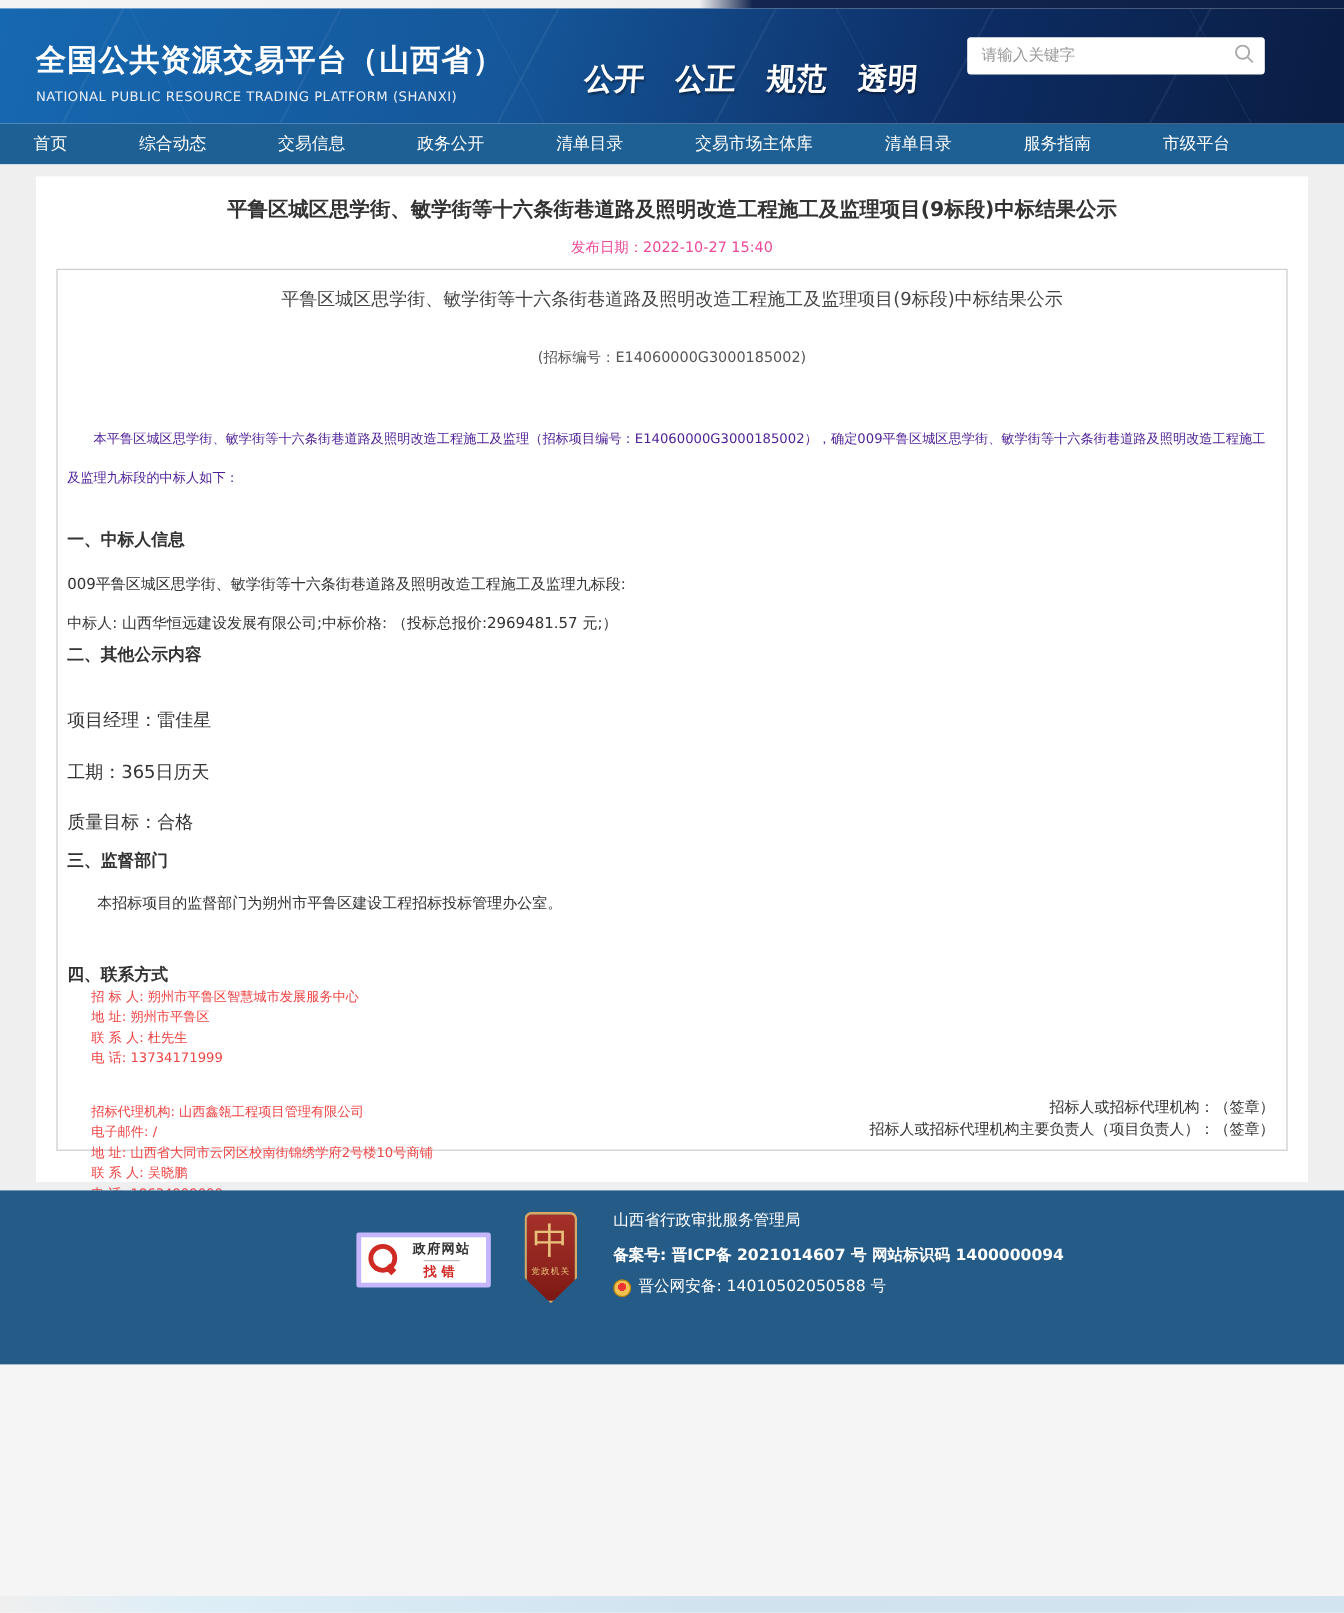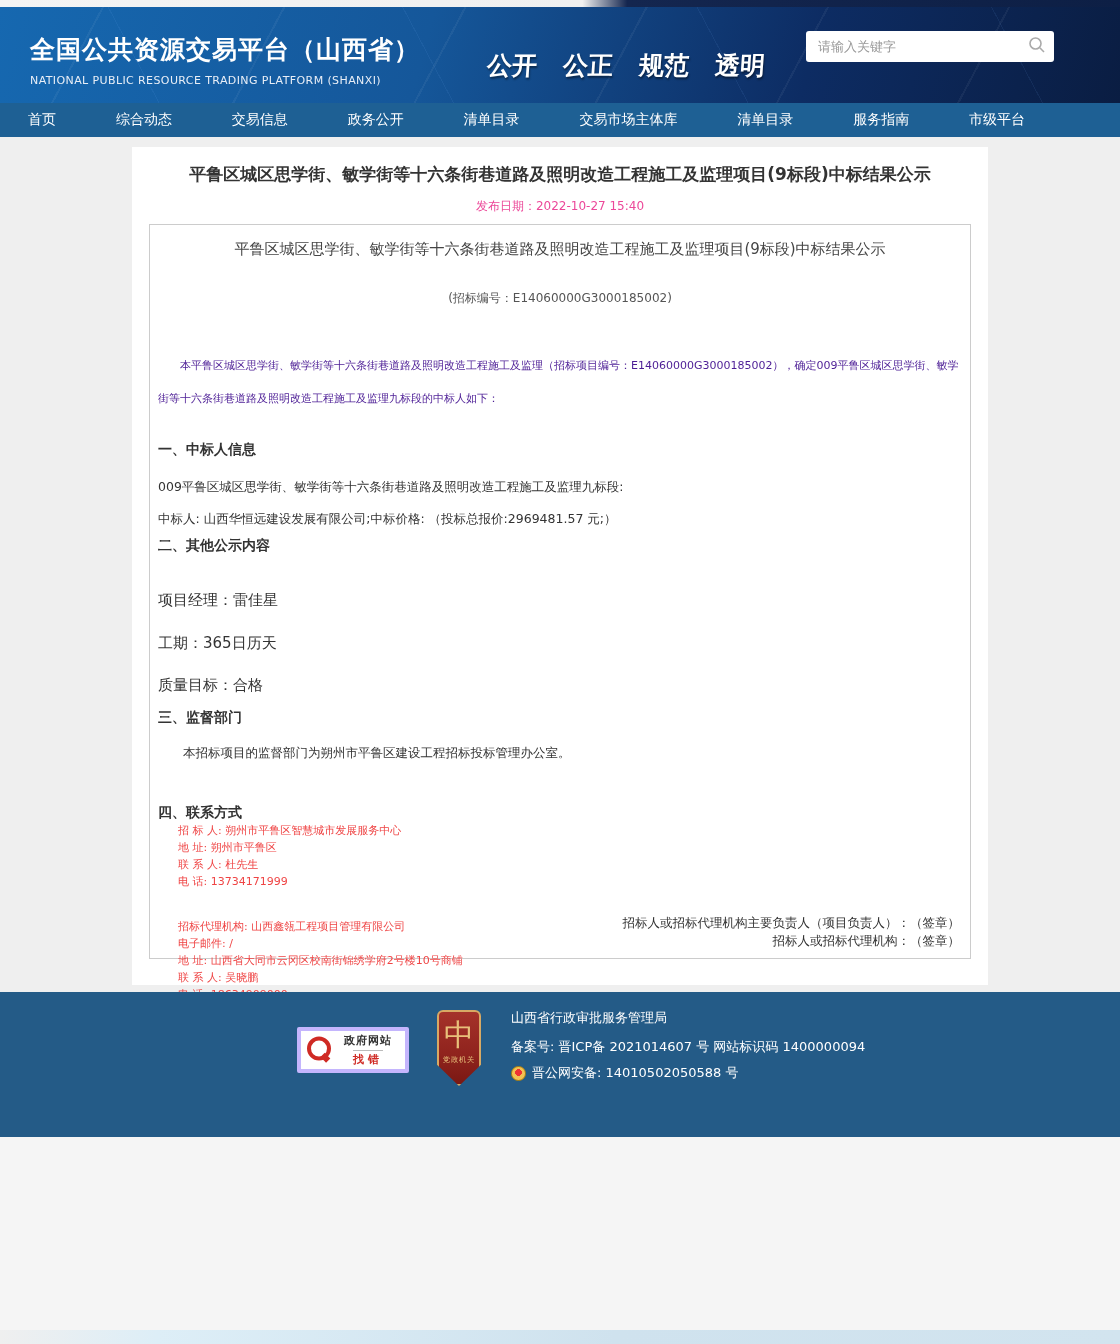--- a/index.html
+++ b/index.html
@@ -38,21 +38,21 @@
   .search-input::placeholder { color:#999; }
   .search-btn { width:34px; height:31px; display:flex; align-items:center; justify-content:center; cursor:pointer; background:none; border:none; }
 
   
   .nav { height:34px; background:#1e6094; display:flex; align-items:center;
     justify-content:space-between; padding:0 95px 0 28px; }
   .nav-item { color:#fff; font-size:14px; cursor:pointer; white-space:nowrap; }
 
   
   .main-bg { background:#efefef; padding:10px 0 7px; }
-  .card { width:856px; margin:0 auto; background:#fff; padding:16px 0 26px; }
+  .card { width:1060px; margin:0 auto; background:#fff; padding:16px 0 26px; }
   .page-title { text-align:center; font-size:17px; font-weight:bold; color:#333; padding:0 40px; }
   .pub-date { text-align:center; font-size:12px; color:#ec4899; margin-top:12px; }
 
   .doc-box { margin:9px 17px 0; border:1px solid #ccc; position:relative; height:735px; padding-top:10px; }
   .doc-title { text-align:center; font-size:15px; color:#444; padding:0 60px; margin-top:5px; }
   .doc-no { text-align:center; font-size:12px; color:#555; margin-top:31px; }
   .intro { margin:42px 8px 0; font-size:11px; color:#4c1d95; line-height:33px; text-indent:2em; }
 
   .sec-h { font-size:14px; font-weight:bold; color:#333; padding-left:8px; }
   .h1x { margin-top:26px; }
@@ -87,21 +87,21 @@
   .badge-shield { width:44px; height:76px; margin-left:28px; cursor:pointer; position:relative;
     background:linear-gradient(180deg,#a5322a 0%,#8f231d 60%,#7a1813 100%);
     border:2px solid #d8a964; border-radius:6px 6px 20px 20px;
     clip-path:polygon(0 0,100% 0,100% 72%,50% 100%,0 72%);
     display:flex; flex-direction:column; align-items:center; }
   .shield-glyph { color:#e8c07a; font-size:30px; font-family:"DejaVu Serif","Liberation Serif",serif; margin-top:8px; line-height:30px; }
   .shield-label { color:#e8c07a; font-size:8px; margin-top:4px; letter-spacing:1px; white-space:nowrap; transform:scale(0.9); }
 
   .footer-text { margin-left:30px; font-size:13px; }
   .ft-line { line-height:16px; }
-  .ft2 { margin-top:13px; }
+  .ft2 { margin-top:13px;font-weight:bold; }
   .ft3 { margin-top:10px; display:flex; align-items:center; }
   .police-icon { width:15px; height:15px; border-radius:50%; margin-right:6px; flex:0 0 15px;
     background:radial-gradient(circle at 50% 42%, #e33 0 34%, #f3c152 35% 70%, #d99a2b 100%);
     border:1px solid #b8860b; }
 
   
   .below { height:193px; background:#f5f5f5; }
   .bottom-strip { height:49px; background:linear-gradient(to right,#efefef 0%,#ddeef7 14%,#cfe2ee 55%,#d2e4ef 100%); }
 </style>
 </head>
@@ -176,22 +176,22 @@
         <div class="contact-line">电 话: 13734171999</div>
         <div class="contact-line agency-block">招标代理机构: 山西鑫瓴工程项目管理有限公司</div>
 
         <div class="contact-line">电子邮件: /</div>
         <div class="contact-line">地 址: 山西省大同市云冈区校南街锦绣学府2号楼10号商铺</div>
         <div class="contact-line">联 系 人: 吴晓鹏</div>
         <div class="contact-line">电 话: 18634909000</div>
         <div class="contact-line">电子邮件: sxxl987@163.com</div>
 
         <div class="sig-block">
+          <div class="sig-line">招标人或招标代理机构：（签章）</div>
           <div class="sig-line">招标人或招标代理机构主要负责人（项目负责人）：（签章）</div>
-          <div class="sig-line">招标人或招标代理机构：（签章）</div>
         </div>
       </div>
     </div>
   </div>
 
   <div class="footer">
     <div class="footer-inner">
       <div class="badge-find">
         <span class="mag-icon"></span>
         <span class="badge-find-txt">

